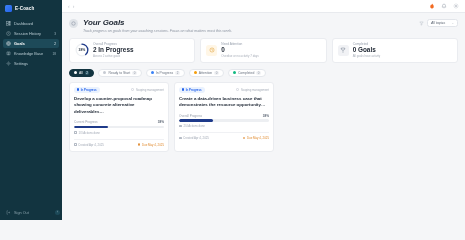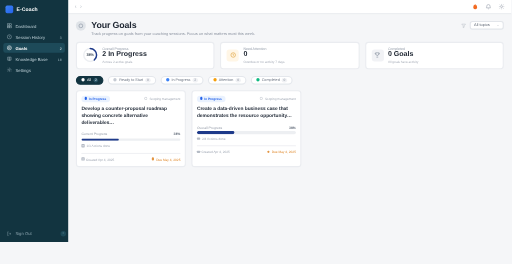--- a/index.html
+++ b/index.html
@@ -68,21 +68,21 @@
   }
   .navarrows { display: flex; gap: 3px; color: #bfc4cc; font-size: 5px; }
   .navarrows span { cursor: pointer; }
   .topbar-spacer { flex: 1; }
   .topicons { display: flex; align-items: center; gap: 6px; }
   .topicons svg { display: block; cursor: pointer; }
 
   .content { flex: 1; overflow: hidden; padding: 5px 7px 0 7px; }
 
   
-  .pagehead { display: flex; align-items: flex-start; gap: 5px; }
+  .pagehead { display: flex; align-items: flex-start; gap: 5px; font-style: italic; }
   .pagehead-ico {
     width: 9px; height: 9px; border-radius: 50%;
     background: #dfe3e8; flex: 0 0 9px; margin-top: 1px;
     display: flex; align-items: center; justify-content: center;
   }
   .pagehead-txt { flex: 1; }
   .page-title { font-size: 8px; font-weight: bold; color: #1c2430; letter-spacing: -.1px; }
   .page-sub { font-size: 3.6px; color: #8b93a0; margin-top: 1.5px; }
   .topicfilter {
     display: flex; align-items: center; gap: 3px; margin-top: 1px;

